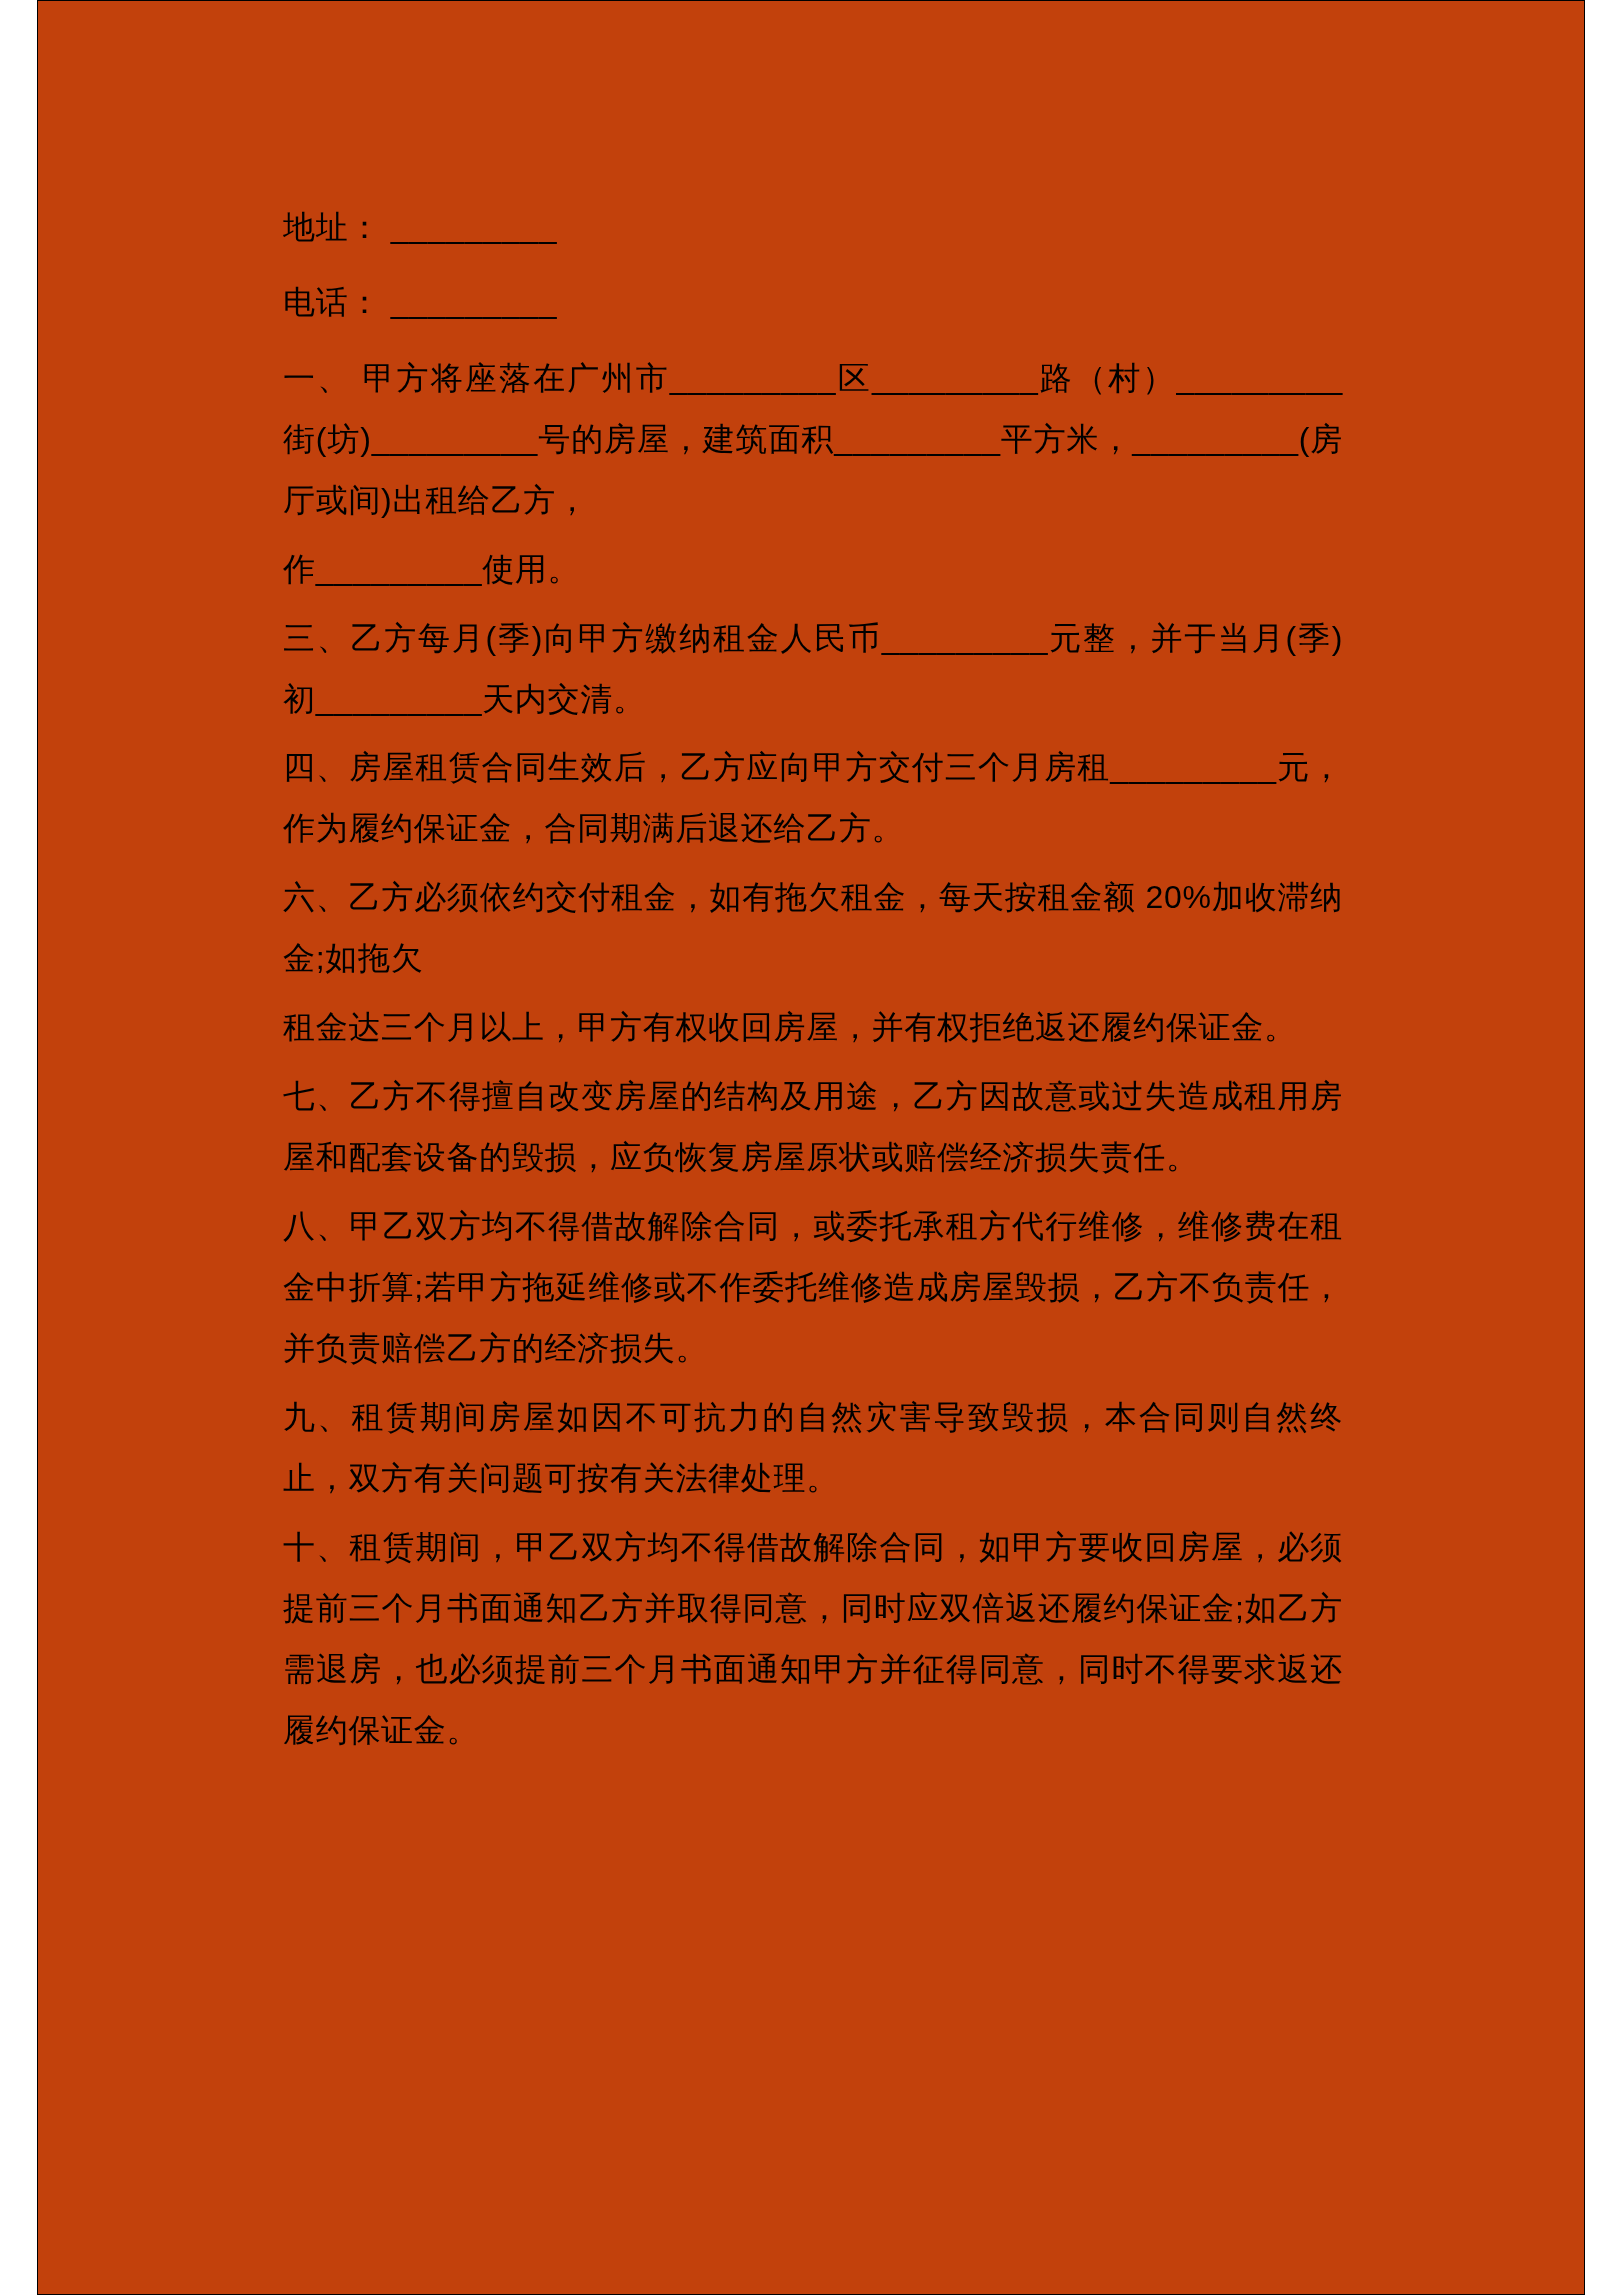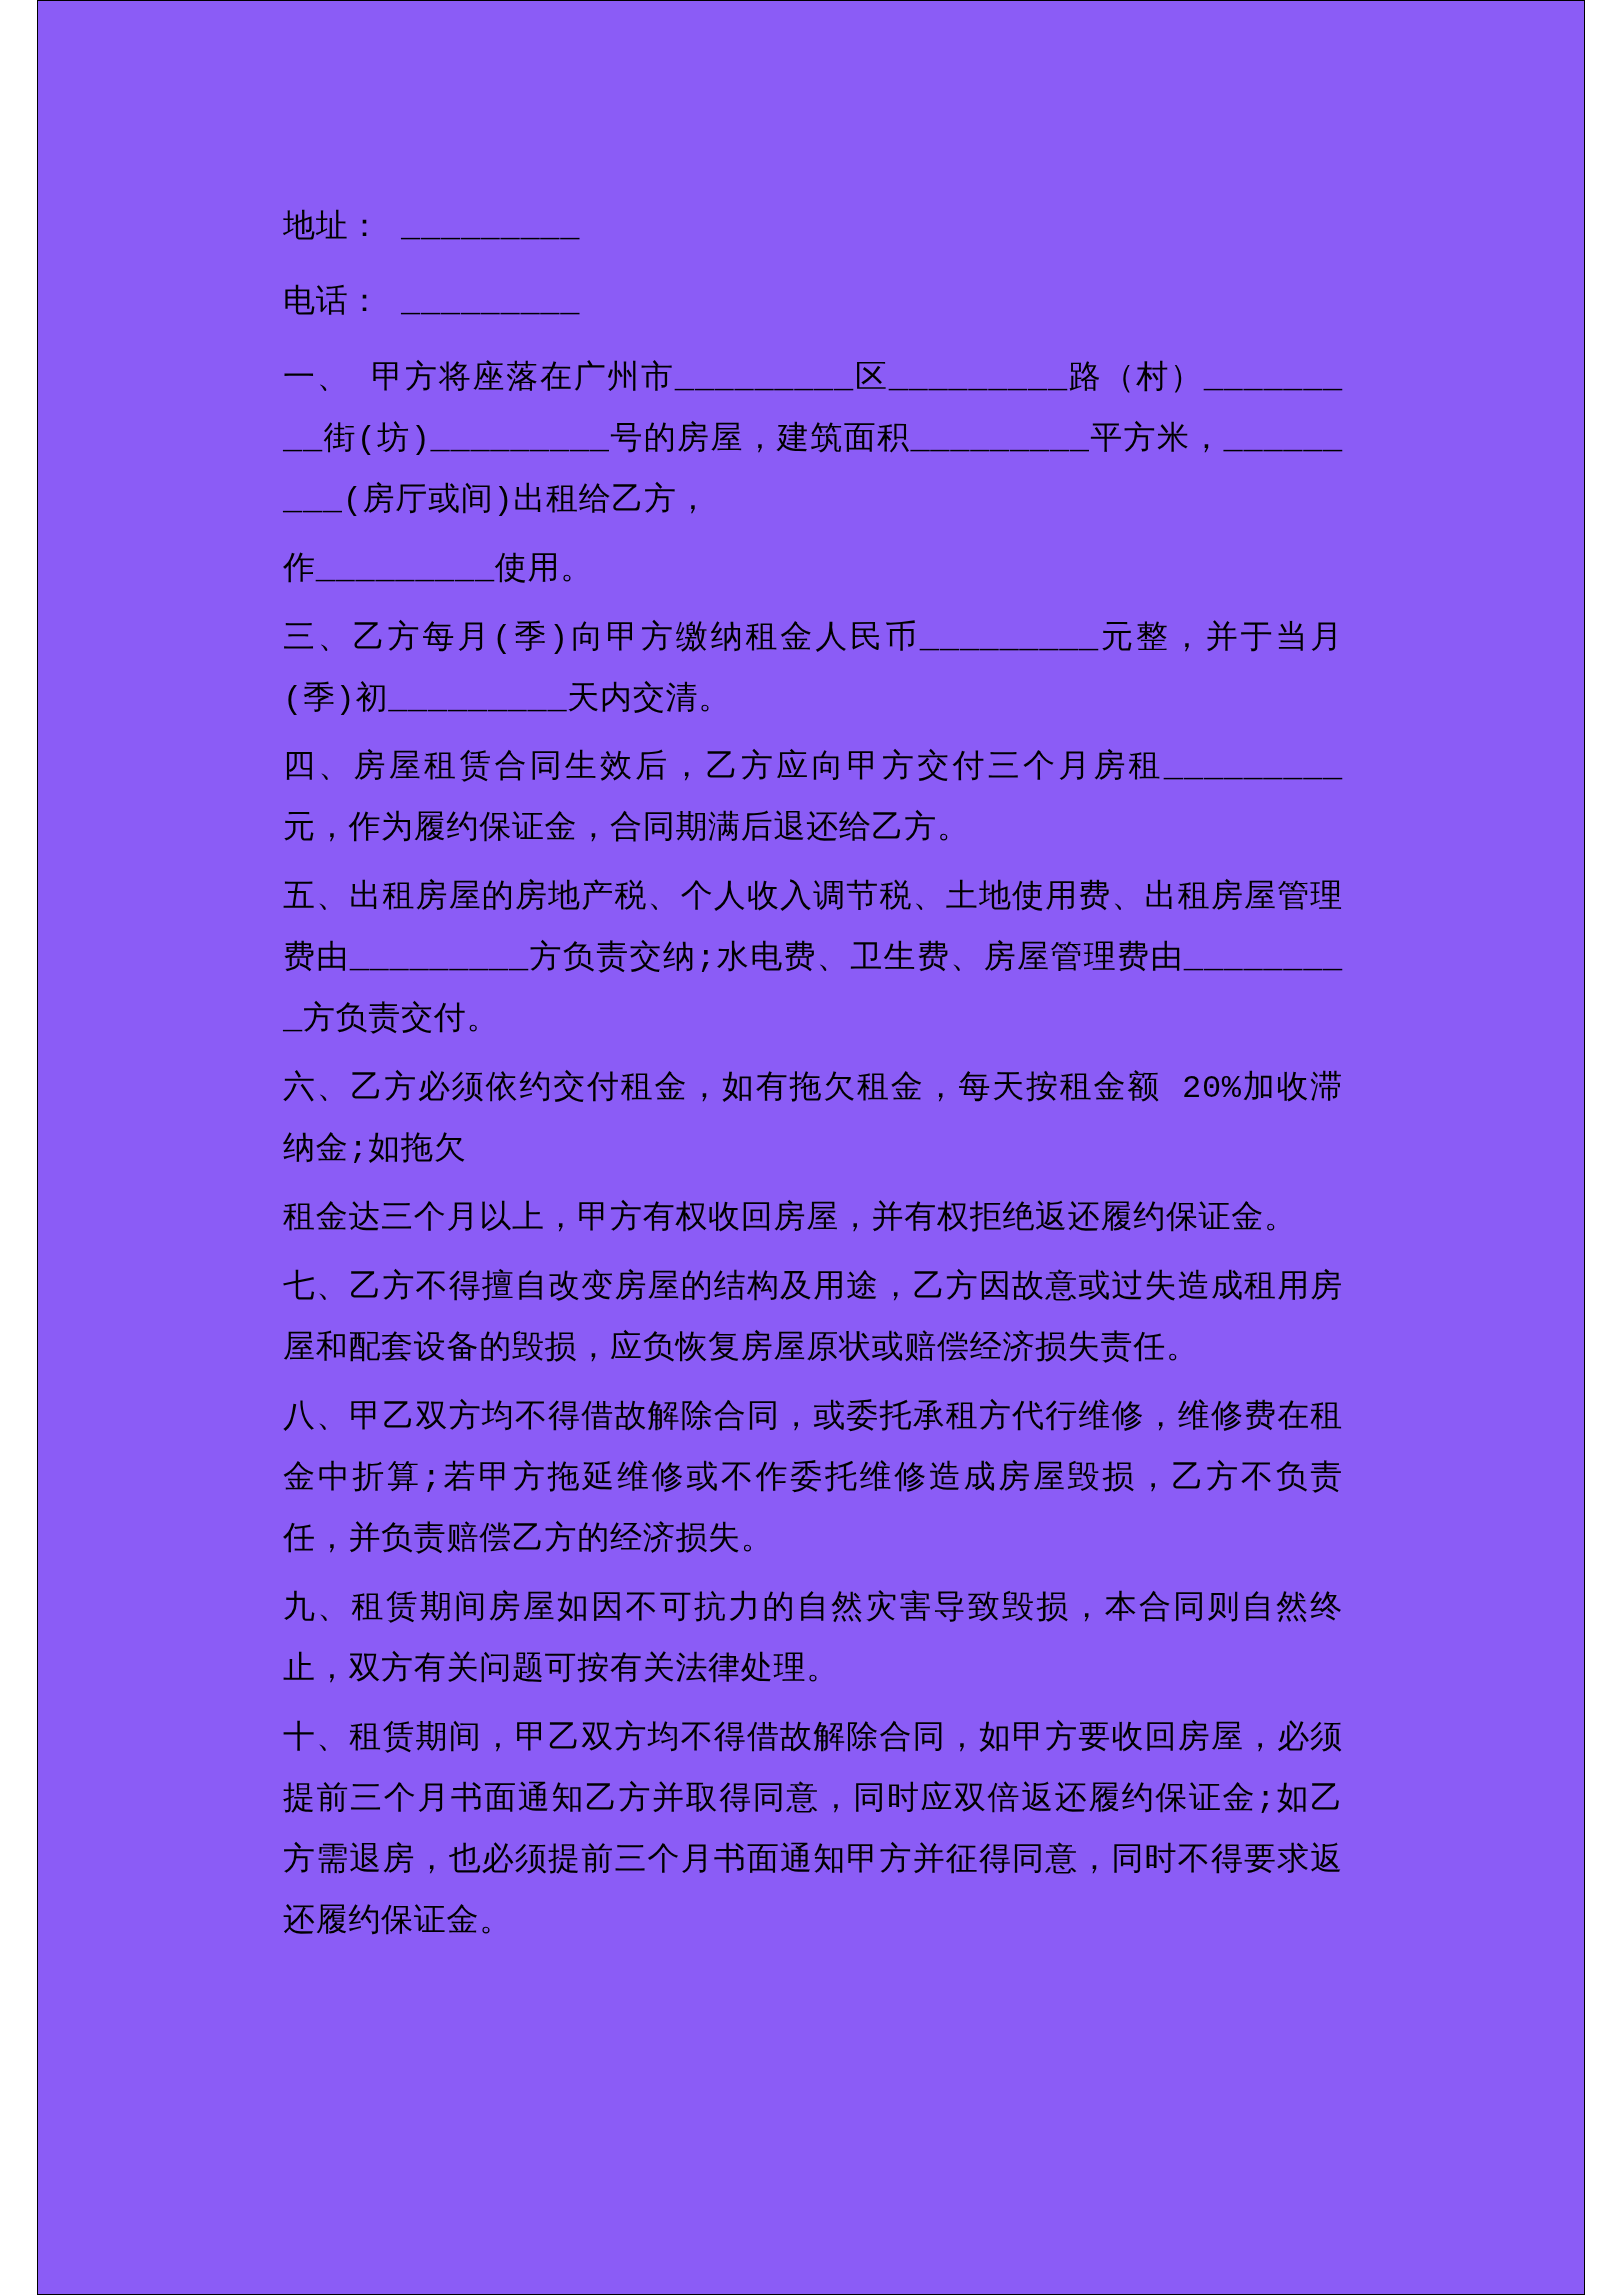--- a/index.html
+++ b/index.html
@@ -5,24 +5,24 @@
   html, body {
     margin: 0;
     padding: 0;
     background: #ffffff;
   }
   .page {
     box-sizing: border-box;
     width: 1548px;
     height: 2295px;
     margin: 0 auto;
-    background: #8b5cf6;
+    background: #c2410c;
     border: 1.3px solid #000000;
     padding: 196px 241px 131px 245px;
-    font-family: Liberation Mono, monospace;
+    font-family: Liberation Sans, sans-serif;
     color: #000000;
     overflow: hidden;
   }
   .doc p {
     font-size: 32px;
     line-height: 61px;
     margin: 0 0 7.9px 0;
     text-align: justify;
     text-justify: inter-ideograph;
     word-break: break-all;
@@ -37,21 +37,20 @@
 <body>
 
 <div class="page">
   <div class="doc">
     <p class="contact-line">地址： _________</p>
     <p class="contact-line">电话： _________</p>
     <p>一、 甲方将座落在广州市_________区_________路（村）_________街(坊)_________号的房屋，建筑面积_________平方米，_________(房厅或间)出租给乙方，</p>
     <p>作_________使用。</p>
     <p>三、乙方每月(季)向甲方缴纳租金人民币_________元整，并于当月(季)初_________天内交清。</p>
     <p>四、房屋租赁合同生效后，乙方应向甲方交付三个月房租_________元，作为履约保证金，合同期满后退还给乙方。</p>
-    <p>五、出租房屋的房地产税、个人收入调节税、土地使用费、出租房屋管理费由_________方负责交纳;水电费、卫生费、房屋管理费由_________方负责交付。</p>
     <p>六、乙方必须依约交付租金，如有拖欠租金，每天按租金额 20%加收滞纳金;如拖欠</p>
     <p>租金达三个月以上，甲方有权收回房屋，并有权拒绝返还履约保证金。</p>
     <p>七、乙方不得擅自改变房屋的结构及用途，乙方因故意或过失造成租用房屋和配套设备的毁损，应负恢复房屋原状或赔偿经济损失责任。</p>
     <p>八、甲乙双方均不得借故解除合同，或委托承租方代行维修，维修费在租金中折算;若甲方拖延维修或不作委托维修造成房屋毁损，乙方不负责任，并负责赔偿乙方的经济损失。</p>
     <p>九、租赁期间房屋如因不可抗力的自然灾害导致毁损，本合同则自然终止，双方有关问题可按有关法律处理。</p>
     <p>十、租赁期间，甲乙双方均不得借故解除合同，如甲方要收回房屋，必须提前三个月书面通知乙方并取得同意，同时应双倍返还履约保证金;如乙方需退房，也必须提前三个月书面通知甲方并征得同意，同时不得要求返还履约保证金。</p>
   </div>
 </div>
 
 

